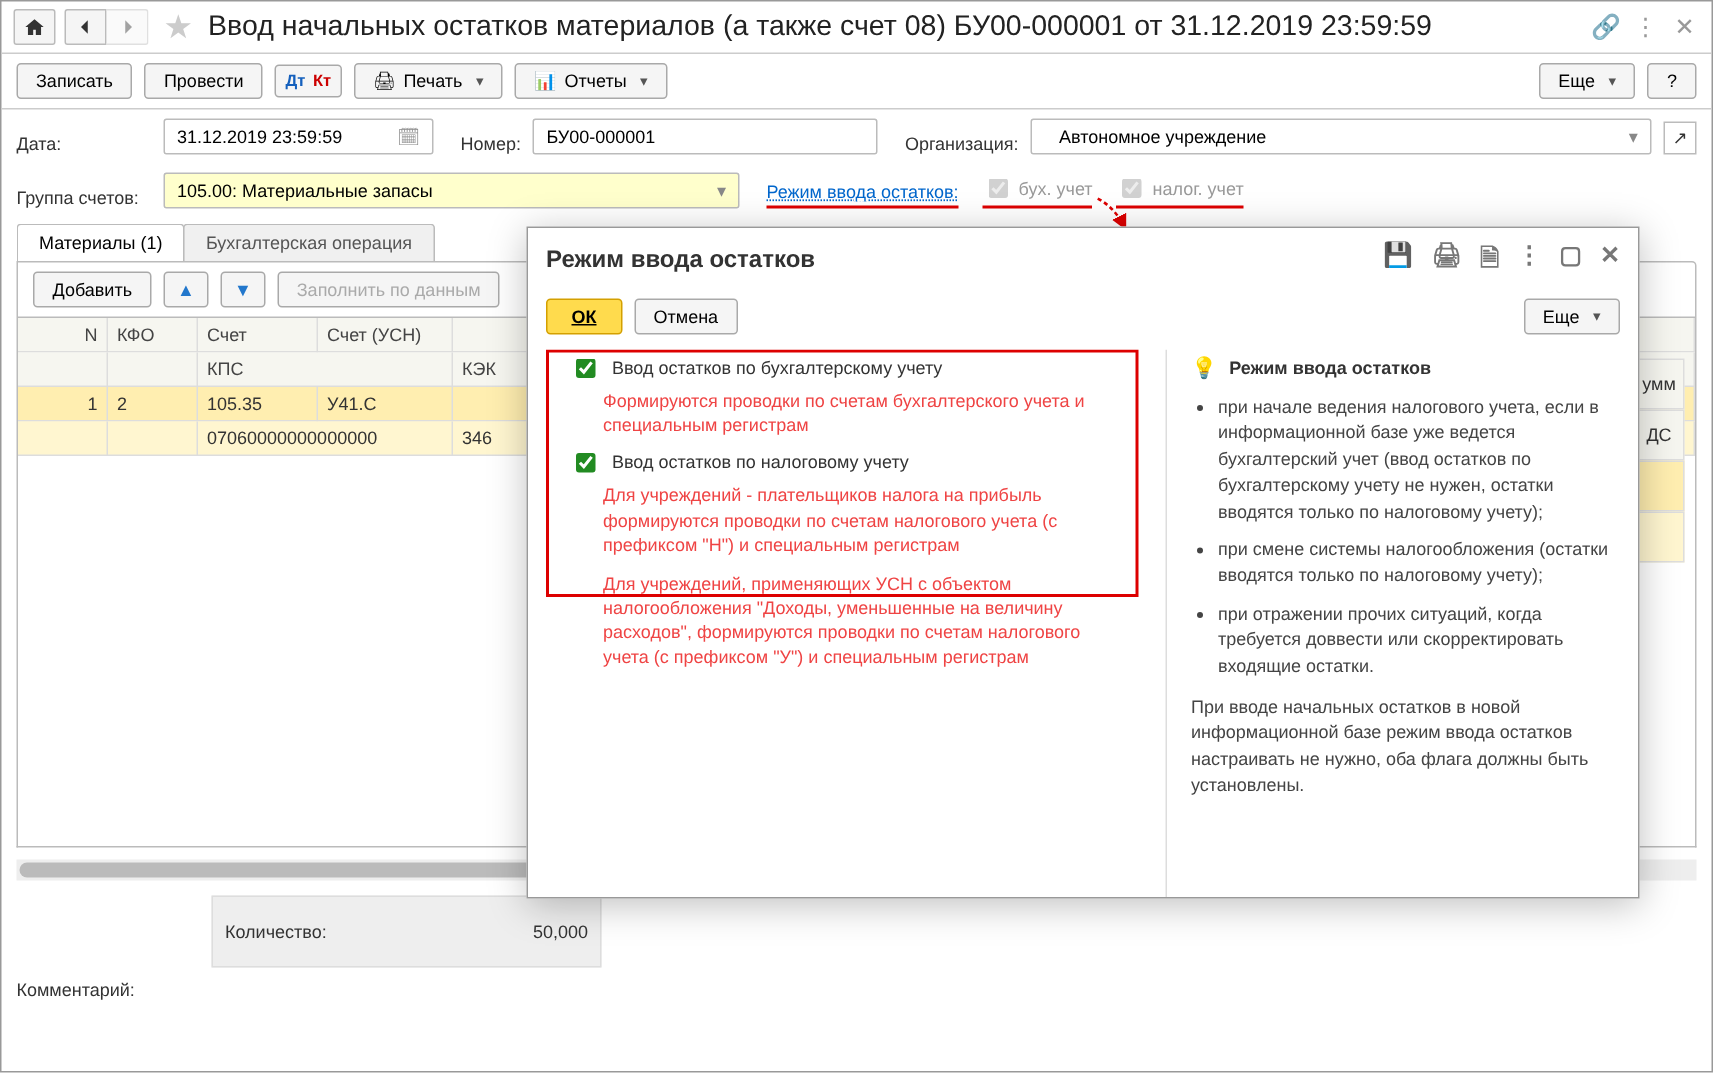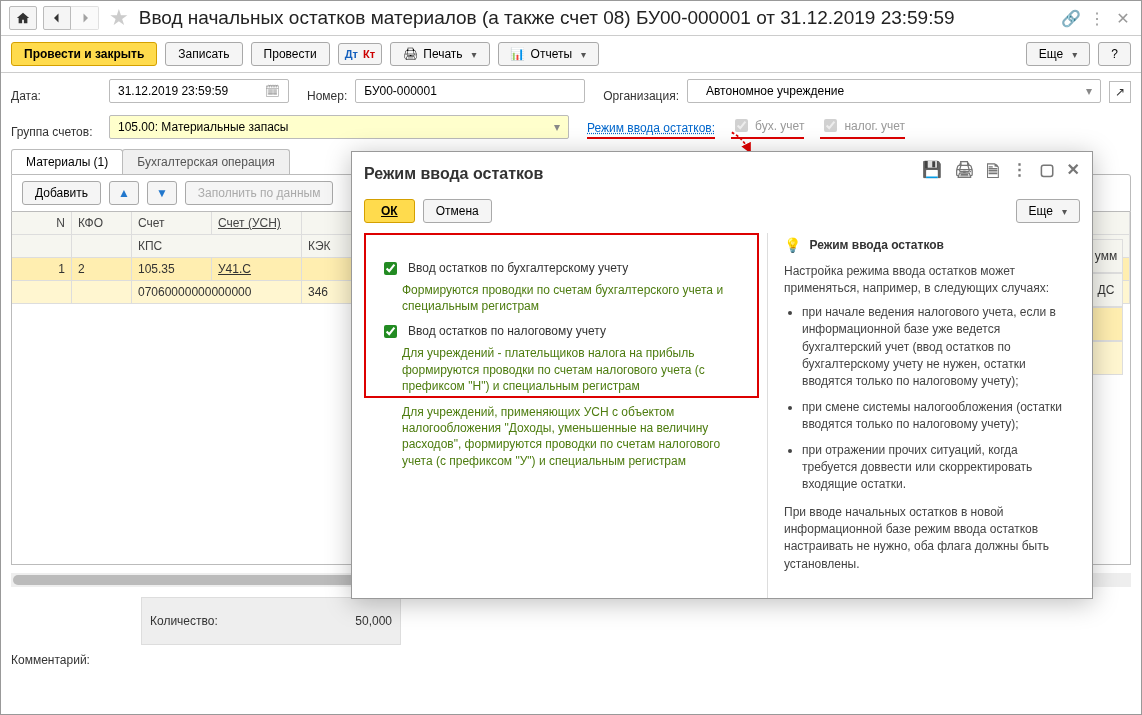--- a/index.html
+++ b/index.html
@@ -105,21 +105,21 @@
     border-right:1px solid #ddd; border-bottom:1px solid #ddd;
     padding:4px 6px; overflow:hidden; white-space:nowrap;
     min-height:22px; display:flex; align-items:center;
   }
   .thead .tcell { background:#f6f6f0; font-weight:normal; color:#444; }
   .row-sel .tcell { background:#ffeeb0; }
   .row-sel2 .tcell { background:#fff6d0; }
   .col-n { width:60px; justify-content:flex-end; }
   .col-kfo { width:60px; }
   .col-acc { width:80px; }
-  .col-usn { width:90px;text-decoration:underline; }
+  .col-usn { width:90px; }
   .col-ext { flex:1; }
   .col-kek { width:50px; }
   .totals {
     margin:10px 10px 0 10px;
     display:flex; gap:40px;
   }
   .total-field {
     background:#eee; border:1px solid #ddd;
     padding:16px 8px; display:flex; width:260px;
   }
@@ -143,27 +143,27 @@
     gap:10px;
   }
   .dlg-title .ctrls { margin-left:auto; display:flex; gap:12px; color:#777; }
   .dlg-title .ctrls span { cursor:pointer; }
   .dlg-bar {
     display:flex; align-items:center; gap:8px; padding:4px 12px 10px 12px;
   }
   .dlg-body { display:flex; flex:1; overflow:hidden; }
   .dlg-left {
     border:2px solid #d00;
-    margin:0 0 200px 12px;
-    width:395px; padding:26px 14px;
+    margin:0 10px 200px 12px;
+    width:395px; padding:3px 14px;
   }
   .opt { margin-bottom:8px; }
   .opt label { display:flex; gap:8px; align-items:flex-start; }
   .opt input { accent-color:#228b22; margin-top:1px; }
-  .desc { color:#4d7c0f; margin:4px 0 10px 22px; line-height:1.35; }
+  .desc { color:#ef4444; margin:4px 0 10px 22px; line-height:1.35; }
   .dlg-right {
     flex:1; padding:4px 16px 10px 16px; border-left:1px solid #ddd; margin-left:8px;
     overflow:auto;
   }
   .hint-title { display:flex; align-items:center; gap:8px; font-weight:bold; margin-bottom:10px; }
   .bulb { color:#e8b000; font-size:14px; }
   .hint-body { color:#444; line-height:1.45; }
   .hint-body ul { margin:6px 0 10px 18px; padding:0; }
   .hint-body li { margin-bottom:8px; }
 
@@ -207,21 +207,20 @@
     </div>
   </div>
   <span class="star">★</span>
   <div class="title">Ввод начальных остатков материалов (а также счет 08) БУ00-000001 от 31.12.2019 23:59:59</div>
   <span class="winctrl">🔗</span>
   <span class="winctrl">⋮</span>
   <span class="winctrl">✕</span>
 </div>
 
 <div class="toolbar">
-  <button class="btn primary">Провести и закрыть</button>
   <button class="btn">Записать</button>
   <button class="btn">Провести</button>
   <button class="btn" style="padding:4px 6px;">
     <span style="color:#1560bd;font-weight:bold;font-size:11px">Дт</span>
       <span style="color:#c00;font-weight:bold;font-size:11px">Кт</span>
   </button>
   <button class="btn dropdown">
     <span>🖨</span>
     <span>Печать</span>
   </button>
@@ -247,21 +246,21 @@
   <span class="label" style="margin-left:10px;">Организация:</span>
   <div class="field" style="flex:1;padding-left:16px;">
     <input value="Автономное учреждение" style="">
     <span class="pick">▾</span>
   </div>
   <span class="pick" style="border:1px solid #bbb;padding:3px 5px;">↗</span>
 </div>
 
 <div class="form-row highlight-row">
   <span class="label" style="width:90px;">Группа счетов:</span>
-  <div class="field" style="width:460px; background:#ffffcc;">
+  <div class="field" style="width:384px; background:#ffffcc;">
     <input style="background: transparent;" value="105.00: Материальные запасы">
     <span class="pick">▾</span>
   </div>
   <span class="link underline-red" style="margin-left:10px;">Режим ввода остатков:</span>
   <label class="check underline-red" style="margin-left:8px; color:#999;">
     <input type="checkbox" checked="" disabled="" style="">
     <span>бух. учет</span>
   </label>
   <label class="check underline-red" style="margin-left:8px; color:#999;">
     <input type="checkbox" checked="" disabled="" style="">
@@ -381,21 +380,20 @@
         <div class="desc">Для учреждений - плательщиков налога на прибыль формируются проводки по счетам налогового учета (с префиксом "Н") и специальным регистрам</div>
         <div class="desc">Для учреждений, применяющих УСН с объектом налогообложения "Доходы, уменьшенные на величину расходов", формируются проводки по счетам налогового учета (с префиксом "У") и специальным регистрам</div>
       </div>
     </div>
     <div class="dlg-right">
       <div class="hint-title">
         <span class="bulb">💡</span>
         <span>Режим ввода остатков</span>
       </div>
       <div class="hint-body">
-        <div>Настройка режима ввода остатков может применяться, например, в следующих случаях:</div>
         <ul>
           <li>при начале ведения налогового учета, если в информационной базе уже ведется бухгалтерский учет (ввод остатков по бухгалтерскому учету не нужен, остатки вводятся только по налоговому учету);</li>
           <li>при смене системы налогообложения (остатки вводятся только по налоговому учету);</li>
           <li>при отражении прочих ситуаций, когда требуется доввести или скорректировать входящие остатки.</li>
         </ul>
         <div>При вводе начальных остатков в новой информационной базе режим ввода остатков настраивать не нужно, оба флага должны быть установлены.</div>
       </div>
     </div>
   </div>
 </div>

